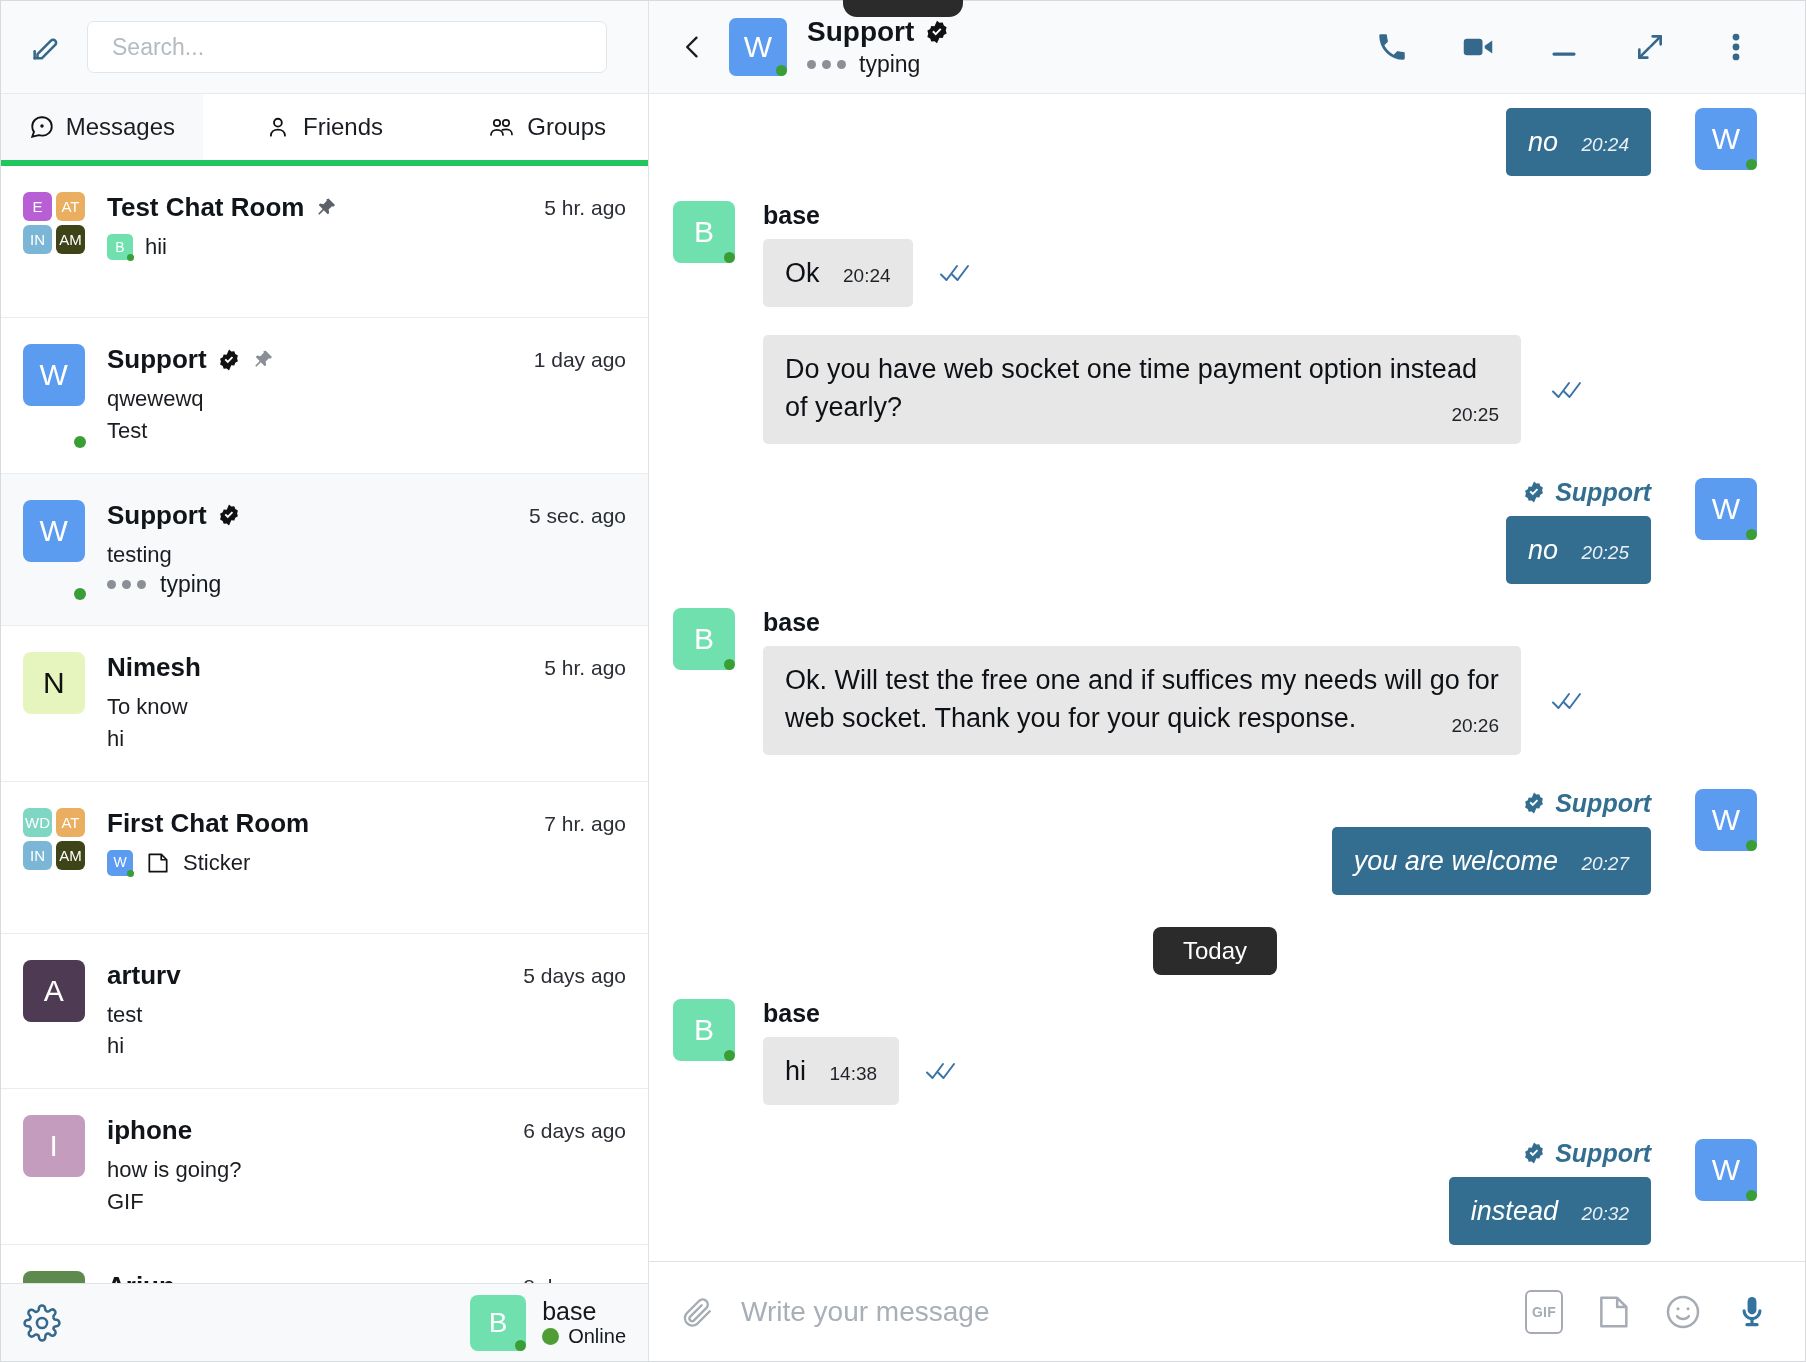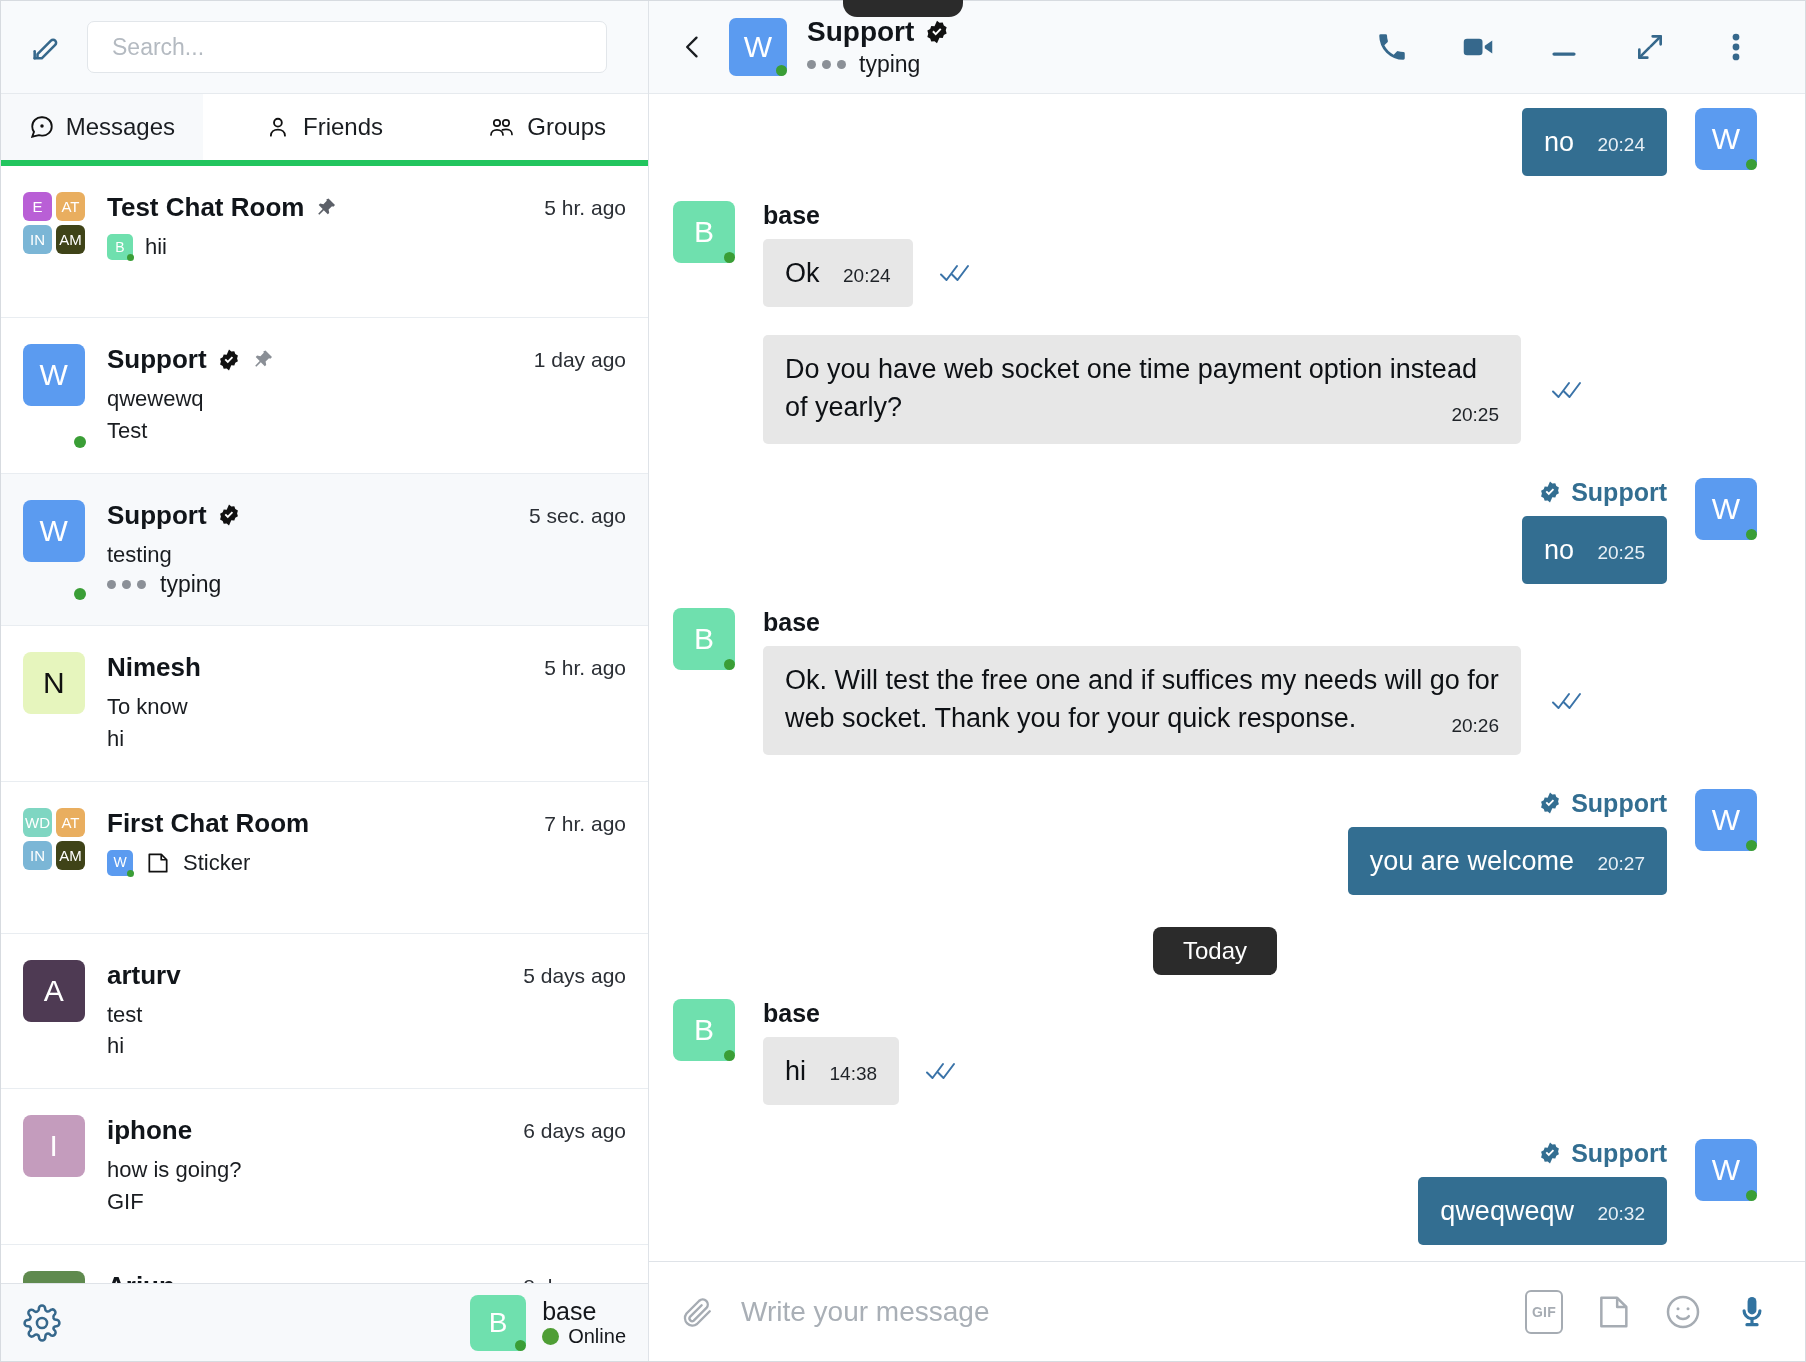--- a/index.html
+++ b/index.html
@@ -239,21 +239,21 @@
     width: 62px; height: 62px; border-radius: 8px;
     display: flex; align-items: center; justify-content: center;
     color: #fff; font-size: 30px; position: relative; flex-shrink: 0;
   }
   .m-avatar::after {
     content:''; position:absolute; width:11px; height:11px; border-radius:50%;
     background:#3a9e36; right:0px; bottom:0px;
   }
   .m-col { display: flex; flex-direction: column; }
   .m-col.in { margin-left: 28px; align-items: flex-start; }
-  .m-col.out { margin-right: 28px; align-items: flex-end; }
+  .m-col.out { margin-right: 44px; align-items: flex-end; font-style: italic; }
 
   .sender-in { font-size: 25px; font-weight: 700; color: #11151a; margin-bottom: 9px; }
   .sender-out {
     font-size: 25px; font-weight: 700; color: #336e91;
     margin-bottom: 9px; display: flex; align-items: center; gap: 9px;
   }
 
   .bubble-line { display: flex; align-items: center; gap: 0; }
   .bubble {
     border-radius: 5px;
@@ -758,21 +758,21 @@
             <span class="verified">
               <svg width="24" height="24" viewBox="0 0 24 24">
                   <path fill="#336e91" d="M12 1.6l2.3 1.9 3-.3 1 2.8 2.6 1.5-.8 2.9.8 2.9-2.6 1.5-1 2.8-3-.3L12 22.4l-2.3-1.9-3 .3-1-2.8L3.1 16.5l.8-2.9-.8-2.9 2.6-1.5 1-2.8 3 .3z"></path>
                   <path fill="#fff" d="M10.8 15.3 7.6 12l1.3-1.3 1.9 1.9 4-4.1L16.1 9.8z"></path>
                 </svg>
             </span>
             <span>Support</span>
           </div>
           <div class="bubble-line">
             <div class="bubble out">
-              <span class="btext">qweqweqw</span>
+              <span class="btext">instead</span>
               <span class="btime">20:32</span>
             </div>
           </div>
         </div>
         <div class="m-avatar" style="background:#5b9bf0">W</div>
       </div>
 
     </div>
 
     <div class="composer">

